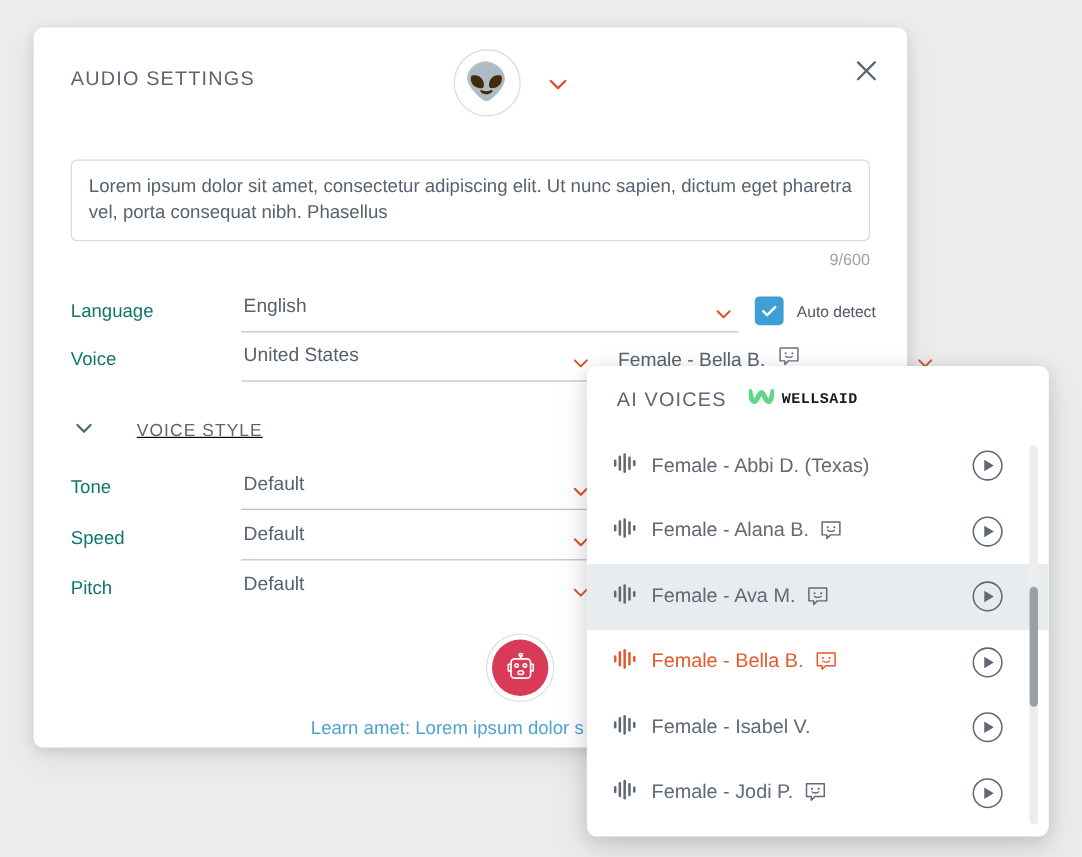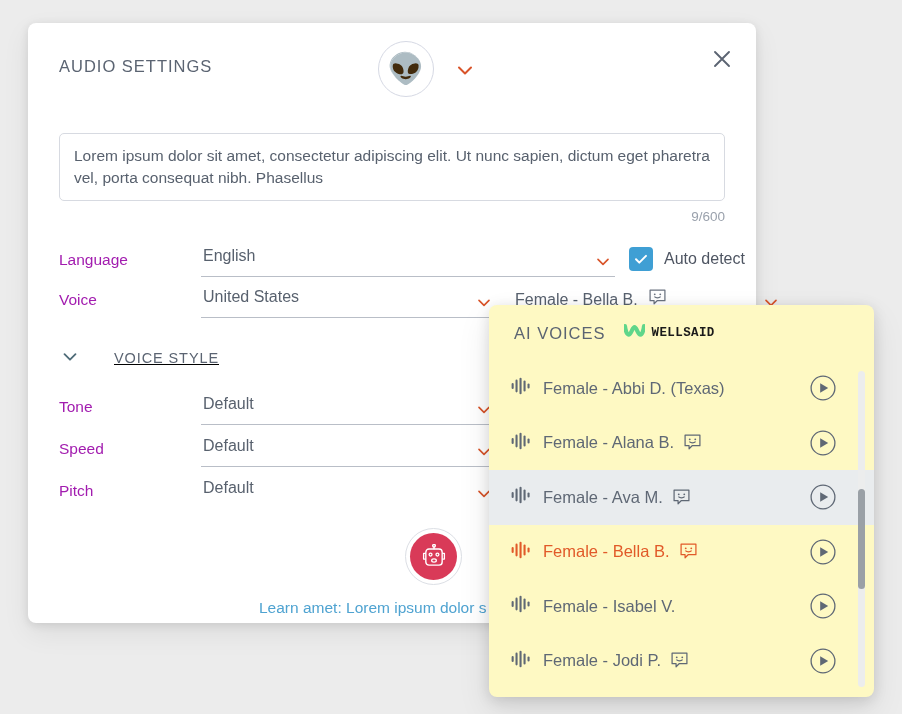--- a/index.html
+++ b/index.html
@@ -62,21 +62,21 @@
     overflow: hidden;
   }
   .char-count {
     position: absolute; right: 31px; top: 186px;
     font-size: 13.5px; color: #9aa1ac;
   }
 
   
   .row-label {
     position: absolute;
-    font-size: 15.5px; color: #a21caf;
+    font-size: 15.5px; color: #0f766e;
   }
   .lbl-language { left: 31px; top: 228px; }
   .lbl-voice    { left: 31px; top: 268px; }
   .lbl-tone     { left: 31px; top: 375px; }
   .lbl-speed    { left: 31px; top: 417px; }
   .lbl-pitch    { left: 31px; top: 459px; }
 
   .select {
     position: absolute;
     border-bottom: 1px solid #b9bec7;
@@ -103,21 +103,21 @@
   
   .check-wrap {
     position: absolute; left: 601px; top: 224px;
     display: flex; align-items: center; gap: 11px; cursor: pointer;
   }
   .checkbox {
     width: 24px; height: 24px; border-radius: 4px;
     background: #3f9fd4;
     display: flex; align-items: center; justify-content: center;
   }
-  .check-label { font-size: 16px; color: #4e5562; }
+  .check-label { font-size: 13px; color: #4e5562; }
 
   
   .vs-header {
     position: absolute; left: 31px; top: 322px;
     display: flex; align-items: center; gap: 33px; cursor: pointer; text-decoration: underline;
   }
   .vs-title {
     font-size: 14.5px; letter-spacing: 0.9px; color: #5b6472;
   }
 
@@ -138,21 +138,21 @@
     position: absolute; left: 231px; top: 576px;
     font-size: 15.5px; color: #4fa3d1; cursor: pointer;
     white-space: nowrap;
   }
 
   
   .voices-panel {
     position: absolute;
     left: 489px; top: 305px;
     width: 385px; height: 392px;
-    background: #fef9c3;
+    background: #ffffff;
     border-radius: 8px;
     box-shadow: 0 3px 14px rgba(0,0,0,0.13), 0 14px 34px rgba(0,0,0,0.09);
     overflow: hidden;
   }
   .panel-header {
     position: absolute; left: 0; top: 0; width: 100%; height: 56px;
     display: flex; align-items: center; padding-left: 25px; gap: 18px;
   }
   .panel-title { font-size: 16.5px; letter-spacing: 1.0px; color: #5b6472; }
   .brand { display: flex; align-items: center; gap: 7px; }

